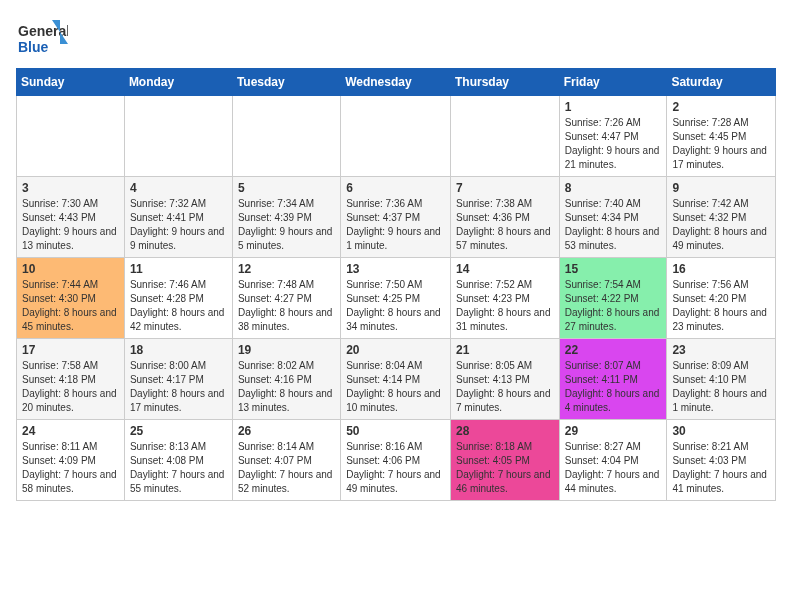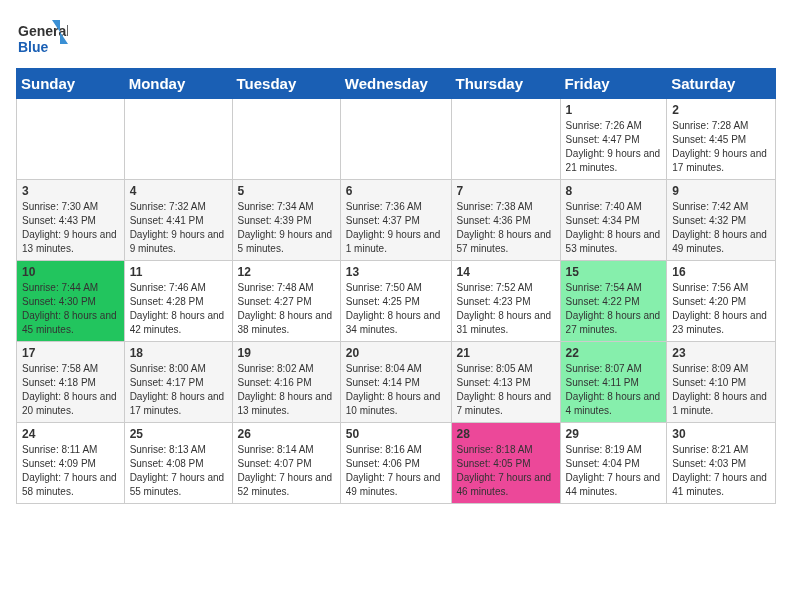--- a/index.html
+++ b/index.html
@@ -30,21 +30,21 @@
       color: #444;
     }
     .calendar {
       width: 100%;
       border-collapse: collapse;
       margin-top: 8px;
     }
     .calendar th {
       background: #1a5fb4;
       color: #fff;
-      font-size: 15px;
+      font-size: 12px;
       font-weight: bold;
       padding: 6px 4px;
       text-align: left;
       border: 1px solid #1a5fb4;
     }
     .calendar td {
       border: 1px solid #ccc;
       vertical-align: top;
       padding: 4px 5px;
       width: 113px;
@@ -140,21 +140,21 @@
 Sunset: 4:36 PM
 Daylight: 8 hours and 57 minutes.</span></td>
         <td style="background: rgb(245, 245, 245);"><span class="day-number">8</span><span class="day-info" style="white-space: pre-line;">Sunrise: 7:40 AM
 Sunset: 4:34 PM
 Daylight: 8 hours and 53 minutes.</span></td>
         <td style="background: rgb(245, 245, 245);"><span class="day-number">9</span><span class="day-info" style="white-space: pre-line;">Sunrise: 7:42 AM
 Sunset: 4:32 PM
 Daylight: 8 hours and 49 minutes.</span></td>
       </tr>
       <tr style="background: rgb(255, 255, 255);">
-        <td style="background: #22c55e;"><span class="day-number">10</span><span class="day-info" style="white-space: pre-line;">Sunrise: 7:44 AM
+        <td style="background: #fdba74;"><span class="day-number">10</span><span class="day-info" style="white-space: pre-line;">Sunrise: 7:44 AM
 Sunset: 4:30 PM
 Daylight: 8 hours and 45 minutes.</span></td>
         <td style="background: rgb(255, 255, 255);"><span class="day-number">11</span><span class="day-info" style="white-space: pre-line;">Sunrise: 7:46 AM
 Sunset: 4:28 PM
 Daylight: 8 hours and 42 minutes.</span></td>
         <td style="background: rgb(255, 255, 255);"><span class="day-number">12</span><span class="day-info" style="white-space: pre-line;">Sunrise: 7:48 AM
 Sunset: 4:27 PM
 Daylight: 8 hours and 38 minutes.</span></td>
         <td style="background: rgb(255, 255, 255);"><span class="day-number">13</span><span class="day-info" style="white-space: pre-line;">Sunrise: 7:50 AM
 Sunset: 4:25 PM
@@ -178,21 +178,21 @@
 Daylight: 8 hours and 17 minutes.</span></td>
         <td style="background: rgb(245, 245, 245);"><span class="day-number">19</span><span class="day-info" style="white-space: pre-line;">Sunrise: 8:02 AM
 Sunset: 4:16 PM
 Daylight: 8 hours and 13 minutes.</span></td>
         <td style="background: rgb(245, 245, 245);"><span class="day-number">20</span><span class="day-info" style="white-space: pre-line;">Sunrise: 8:04 AM
 Sunset: 4:14 PM
 Daylight: 8 hours and 10 minutes.</span></td>
         <td style="background: rgb(245, 245, 245);"><span class="day-number">21</span><span class="day-info" style="white-space: pre-line;">Sunrise: 8:05 AM
 Sunset: 4:13 PM
 Daylight: 8 hours and 7 minutes.</span></td>
-        <td style="background: #86efac;"><span class="day-number">22</span><span class="day-info" style="white-space: pre-line; text-align: right;">Sunrise: 8:07 AM
+        <td style="background: #d946ef;"><span class="day-number">22</span><span class="day-info" style="white-space: pre-line; text-align: right;">Sunrise: 8:07 AM
 Sunset: 4:11 PM
 Daylight: 8 hours and 4 minutes.</span></td>
         <td style="background: rgb(245, 245, 245);"><span class="day-number">23</span><span class="day-info" style="white-space: pre-line;">Sunrise: 8:09 AM
 Sunset: 4:10 PM
 Daylight: 8 hours and 1 minute.</span></td>
       </tr>
       <tr style="background: rgb(255, 255, 255);">
         <td style="background: rgb(255, 255, 255); margin-left: 28px;"><span class="day-number">24</span><span class="day-info" style="white-space: pre-line;">Sunrise: 8:11 AM
 Sunset: 4:09 PM
 Daylight: 7 hours and 58 minutes.</span></td>
@@ -201,21 +201,21 @@
 Daylight: 7 hours and 55 minutes.</span></td>
         <td style="background: rgb(255, 255, 255);"><span class="day-number">26</span><span class="day-info" style="white-space: pre-line;">Sunrise: 8:14 AM
 Sunset: 4:07 PM
 Daylight: 7 hours and 52 minutes.</span></td>
         <td style="background: rgb(255, 255, 255);"><span class="day-number">50</span><span class="day-info" style="white-space: pre-line;">Sunrise: 8:16 AM
 Sunset: 4:06 PM
 Daylight: 7 hours and 49 minutes.</span></td>
         <td style="background: #ec4899;"><span class="day-number">28</span><span class="day-info" style="white-space: pre-line;">Sunrise: 8:18 AM
 Sunset: 4:05 PM
 Daylight: 7 hours and 46 minutes.</span></td>
-        <td style="background: rgb(255, 255, 255);"><span class="day-number">29</span><span class="day-info" style="white-space: pre-line;">Sunrise: 8:19 AM
+        <td style="background: rgb(255, 255, 255);"><span class="day-number">29</span><span class="day-info" style="white-space: pre-line;">Sunrise: 8:27 AM
 Sunset: 4:04 PM
 Daylight: 7 hours and 44 minutes.</span></td>
         <td style="background: rgb(255, 255, 255);"><span class="day-number">30</span><span class="day-info" style="white-space: pre-line;">Sunrise: 8:21 AM
 Sunset: 4:03 PM
 Daylight: 7 hours and 41 minutes.</span></td>
       </tr>
     </tbody>
 </table>
 
 </body></html>

